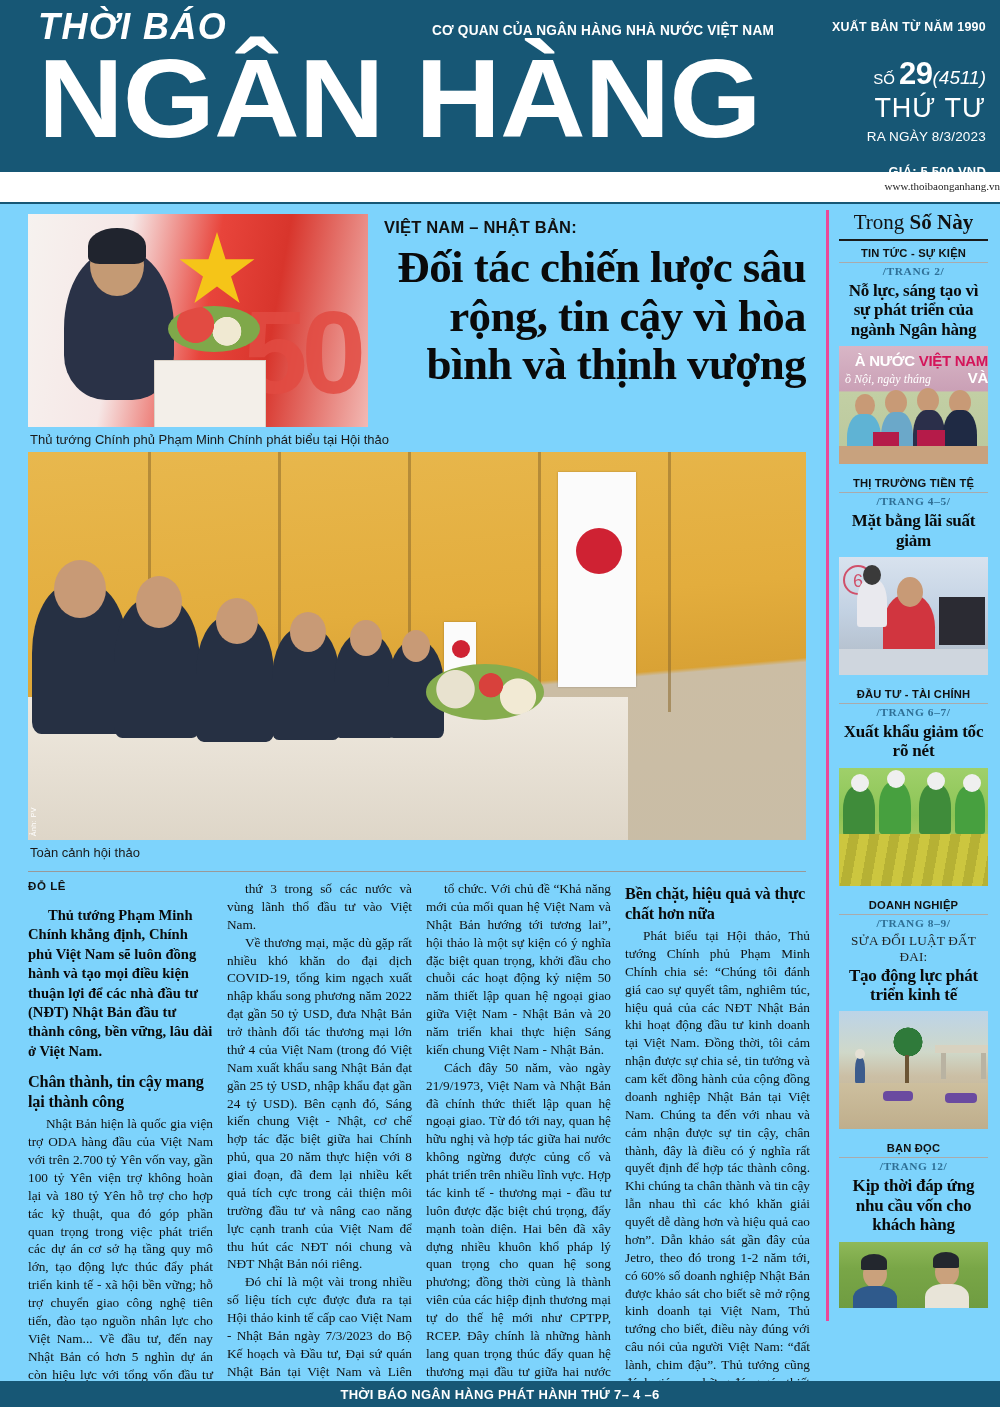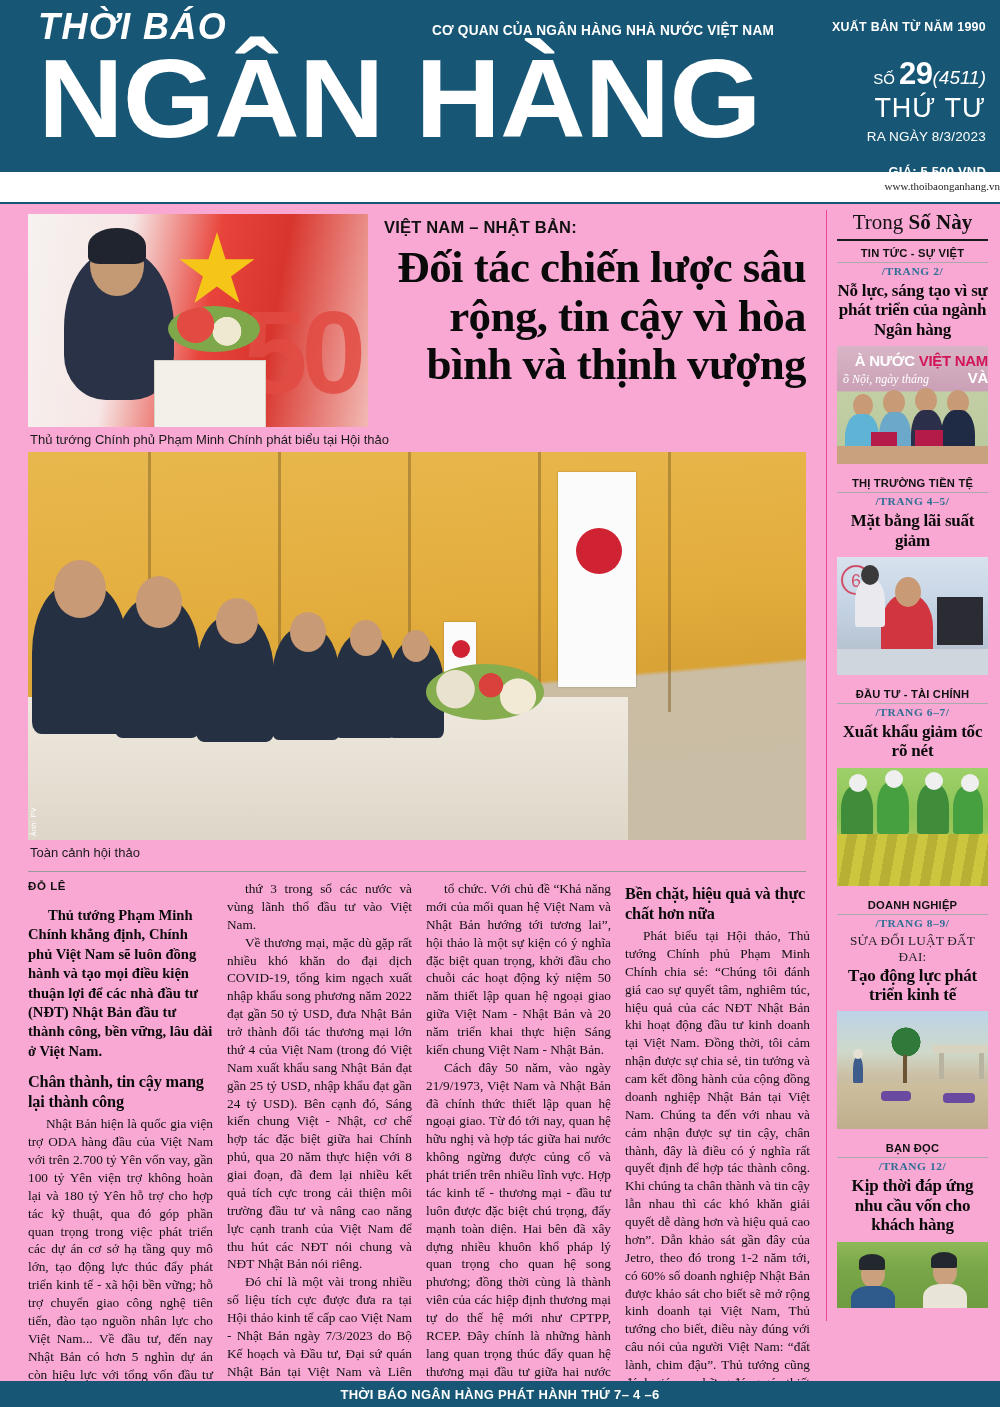--- a/index.html
+++ b/index.html
@@ -3,21 +3,21 @@
 <meta charset="utf-8">
 <title>Thời Báo Ngân Hàng</title>
 <style>
   * { box-sizing: border-box; margin: 0; padding: 0; }
   html, body {
     width: 1000px; height: 1407px;
     background: #ffffff;
     font-family: "Liberation Serif", "DejaVu Serif", serif;
     overflow: hidden;
   }
-  .page { position: relative; width: 1000px; height: 1407px; background: #f9a8d4; }
+  .page { position: relative; width: 1000px; height: 1407px; background: #7dd3fc; }
 
   
   .masthead {
     position: relative; width: 1000px; height: 172px;
     background: #175775; color: #ffffff; overflow: hidden;
   }
   .mh-left { position: absolute; left: 38px; top: 8px; }
   .mh-thoibao {
     font-family: "Liberation Sans", sans-serif;
     font-weight: 700; font-size: 37px; letter-spacing: 1.5px;
@@ -64,21 +64,21 @@
 
   
   .content { position: relative; width: 1000px; padding: 0; }
   .main-col {
     position: absolute; left: 0; top: 0; width: 820px;
     padding: 10px 14px 0 28px;
   }
   .side-col {
     position: absolute; left: 826px; top: 6px; width: 174px;
     padding: 0 12px 0 10px;
-    border-left: 1px solid #ec4899;
+    border-left: 3px solid #ec4899;
   }
 
   
   .lead { display: flex; gap: 16px; align-items: flex-start; }
   .lead-photo {
     width: 340px; height: 213px; flex: 0 0 340px;
     position: relative; overflow: hidden; background: #d8d2cd;
   }
   .lead-head { flex: 1 1 auto; padding-top: 4px; }
   .kicker {
@@ -313,21 +313,21 @@
       </div>
     </div>
 
     <div class="side-col">
       <div class="side-title">
         <span>Trong</span>
         <span class="b">Số Này</span>
       </div>
 
       <div class="side-sec">
-        <div class="sec-label">TIN TỨC - SỰ VIỆT</div>
+        <div class="sec-label">TIN TỨC - SỰ KIỆN</div>
         <div class="sec-page">/TRANG 2/</div>
         <div class="sec-head">Nỗ lực, sáng tạo vì sự phát triển của ngành Ngân hàng</div>
         <div class="sec-photo">
           <div class="ph sb1-bg"></div>
           <div style="position:absolute;left:0;top:6px;width:100%;text-align:right;font-family:'Liberation Sans',sans-serif;font-weight:700;font-size:15px;color:#fff;letter-spacing:-.3px;">À NƯỚC <span style="color:#d4145a;">VIỆT NAM</span> VÀ</div>
           <div style="position:absolute;left:6px;top:26px;font-family:'Liberation Serif',serif;font-style:italic;font-size:12px;color:#fff;">ồ Nội, ngày  tháng</div>
           <div class="head" style="left:16px;top:48px;width:20px;height:23px;"></div>
           <div class="head" style="left:46px;top:44px;width:22px;height:25px;"></div>
           <div class="head" style="left:78px;top:42px;width:22px;height:25px;"></div>
           <div class="head" style="left:110px;top:44px;width:22px;height:25px;"></div>

